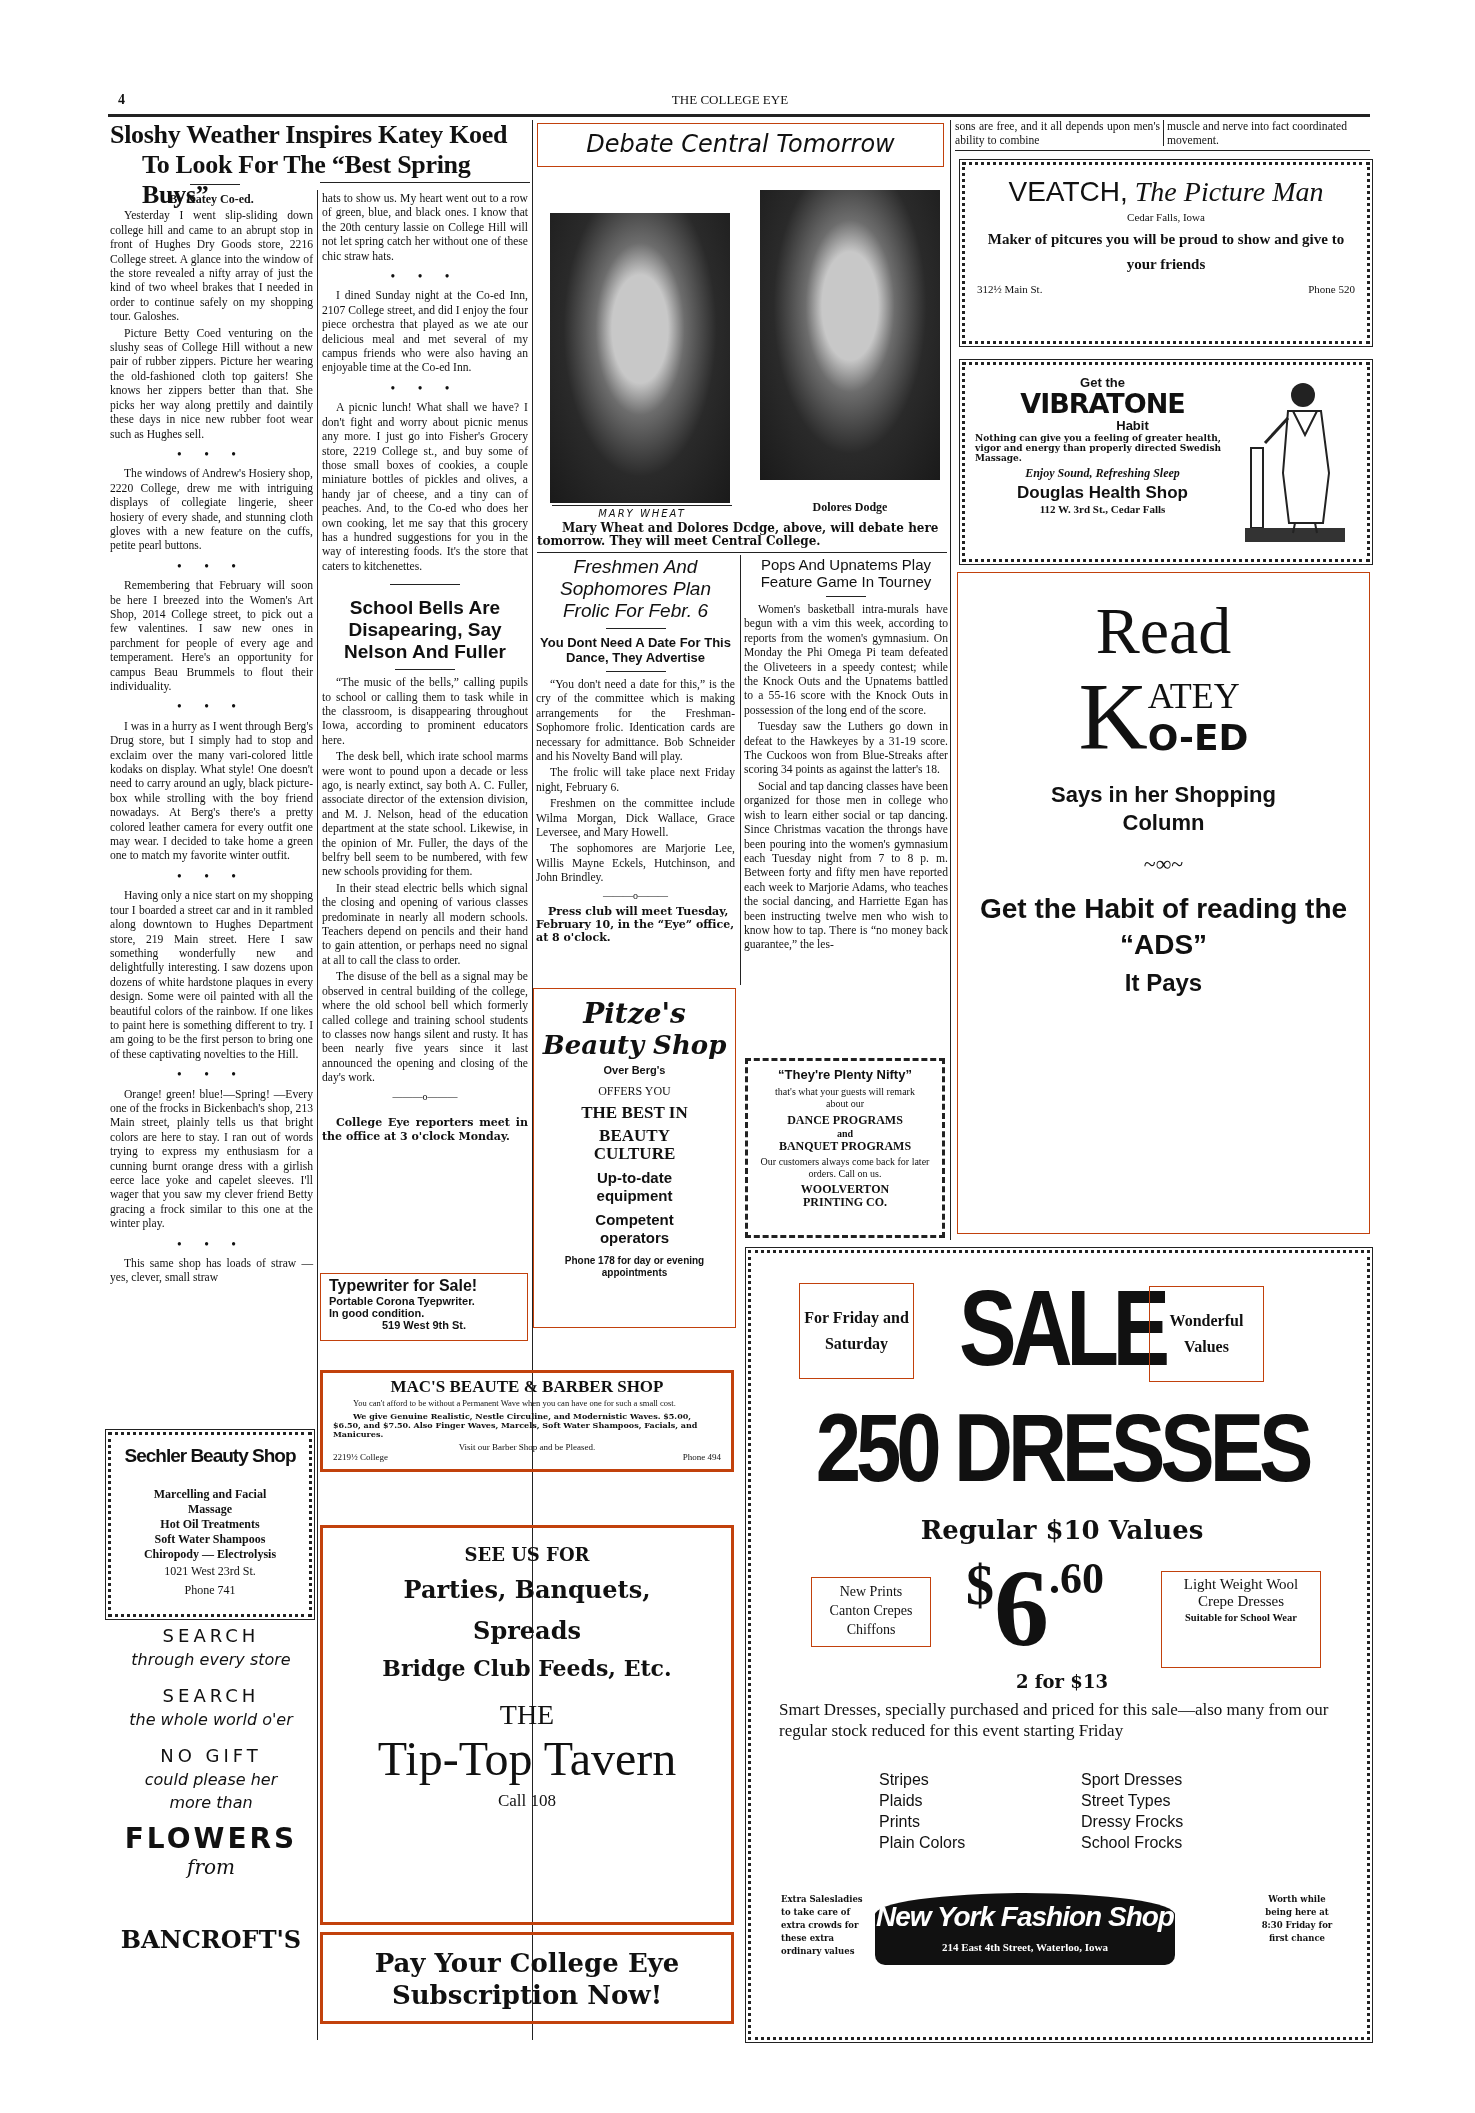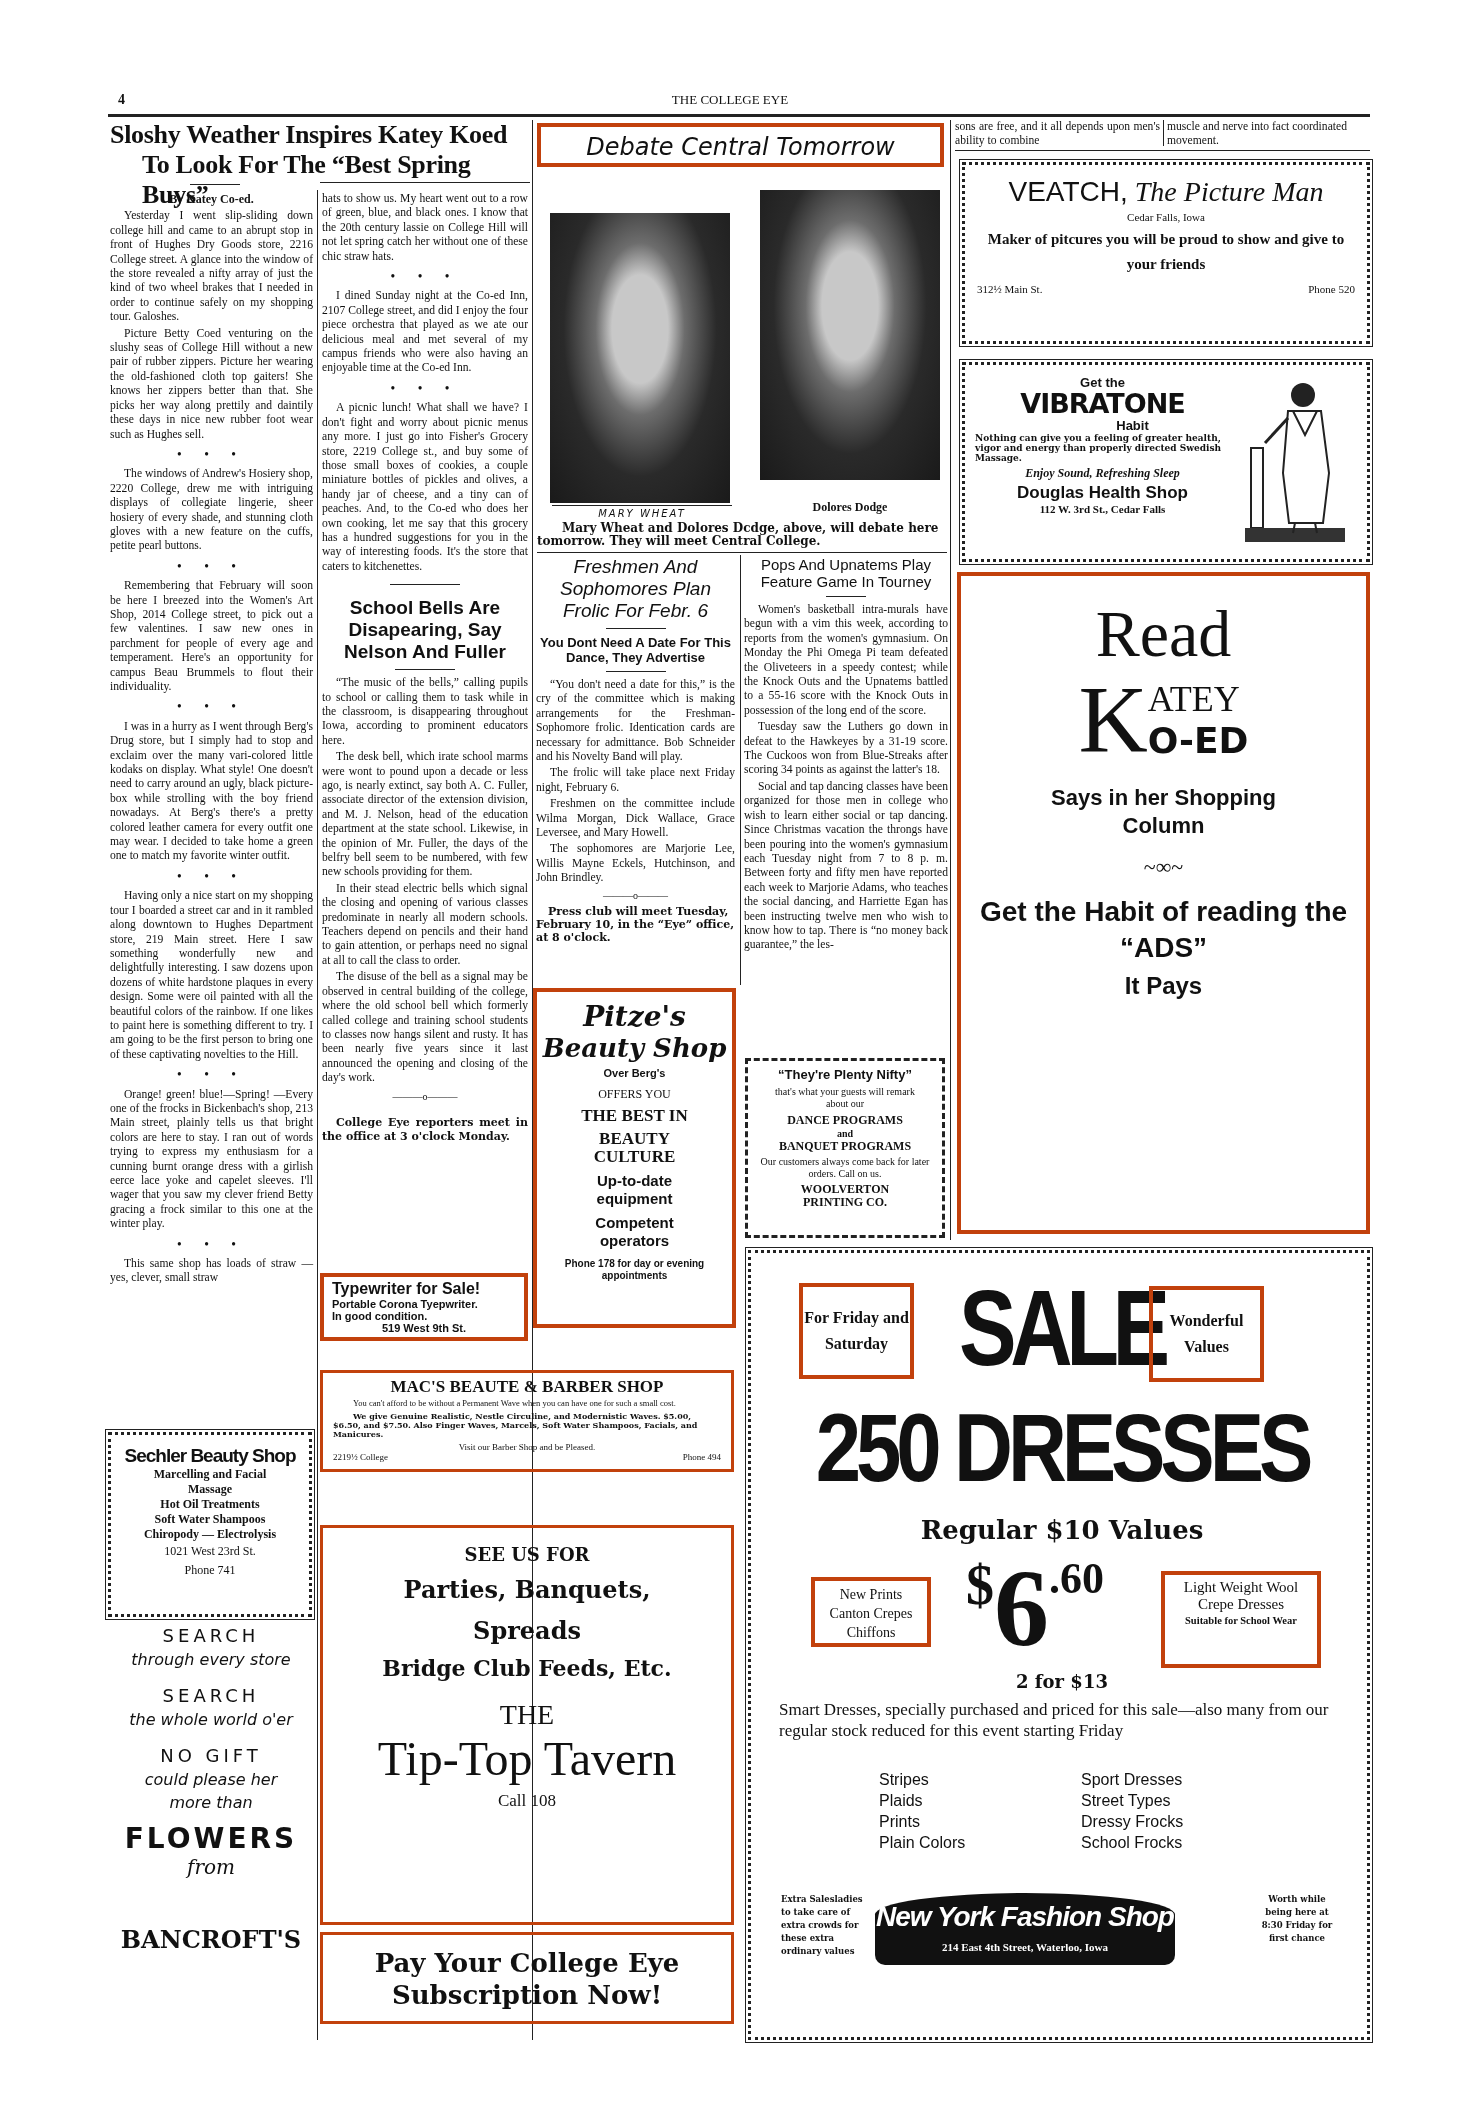--- a/index.html
+++ b/index.html
@@ -8,21 +8,21 @@
   .abs { position: absolute; }
   .body-text { font-size: 11.6px; line-height: 14.4px; text-align: justify; hyphens: manual; }
   .body-text p { text-indent: 14px; margin-bottom: 2px; }
   .bold { font-weight: bold; }
   .center { text-align: center; }
   .dots { text-align: center; font-size: 12px; letter-spacing: 10px; margin: 5px 0 6px; font-weight: bold; }
   .vrule { position: absolute; width: 1px; background: #222; }
   .hrule { position: absolute; height: 2px; background: #222; }
   .shortrule { width: 60px; height: 2px; background: #222; margin: 6px auto; }
   .sans { font-family: "Liberation Sans", "DejaVu Sans", sans-serif; }
-  .box { border: 4px solid #c2410c; }
+  .box { border: 1px solid #c2410c; }
   .dashbox { border: 3px dashed #222; }
   .scallop { border: 3px dotted #222; outline: 1px solid #222; outline-offset: 2px; }
   .photo-dark { background: radial-gradient(ellipse at 50% 40%, #c8c8c8 0 22%, #6d6d6d 35%, #2a2a2a 60%, #1a1a1a 100%); }
 </style>
 </head>
 <body>
 
 <div class="abs" style="left:118px;top:92px;font-size:14px;font-weight:bold;">4</div>
 <div class="abs center" style="left:620px;top:92px;width:220px;font-size:13px;">THE COLLEGE EYE</div>
 <div class="hrule" style="left:108px;top:114px;width:1262px;height:3px;"></div>
@@ -204,21 +204,21 @@
   <div class="bold" style="font-size:8px;line-height:9px;text-indent:20px;margin-top:3px;font-family:'DejaVu Serif',serif;">We give Genuine Realistic, Nestle Circuline, and Modernistic Waves. $5.00, $6.50, and $7.50. Also Finger Waves, Marcels, Soft Water Shampoos, Facials, and Manicures.</div>
   <div class="center" style="font-size:9px;margin-top:3px;">Visit our Barber Shop and be Pleased.</div>
   <div style="display:flex;justify-content:space-between;font-size:9px;">
     <span>2219½ College</span>
     <span>Phone 494</span>
   </div>
 </div>
 
 <div class="abs scallop" style="left:108px;top:1432px;width:204px;height:185px;padding:10px 6px;text-align:center;">
   <div class="bold sans" style="font-size:19px;letter-spacing:-1px;">Sechler Beauty Shop</div>
-  <div class="bold" style="font-size:12px;line-height:15px;padding:0 16px;margin-top:0;">Marcelling and Facial Massage</div>
+  <div class="bold" style="font-size:12px;line-height:15px;padding:0 16px;margin-top:20px;">Marcelling and Facial Massage</div>
   <div class="bold" style="font-size:12px;line-height:15px;">Hot Oil Treatments</div>
   <div class="bold" style="font-size:12px;line-height:15px;">Soft Water Shampoos</div>
   <div class="bold" style="font-size:12px;line-height:15px;">Chiropody — Electrolysis</div>
   <div style="font-size:12px;margin-top:2px;">1021 West 23rd St.</div>
   <div style="font-size:12px;margin-top:4px;">Phone 741</div>
 </div>
 
 <div class="abs center" style="left:108px;top:1625px;width:206px;height:330px;font-family:'DejaVu Sans',sans-serif;">
   <div style="font-size:18px;letter-spacing:4px;">SEARCH</div>
   <div style="font-size:16px;font-style:italic;margin-top:4px;">through every store</div>

